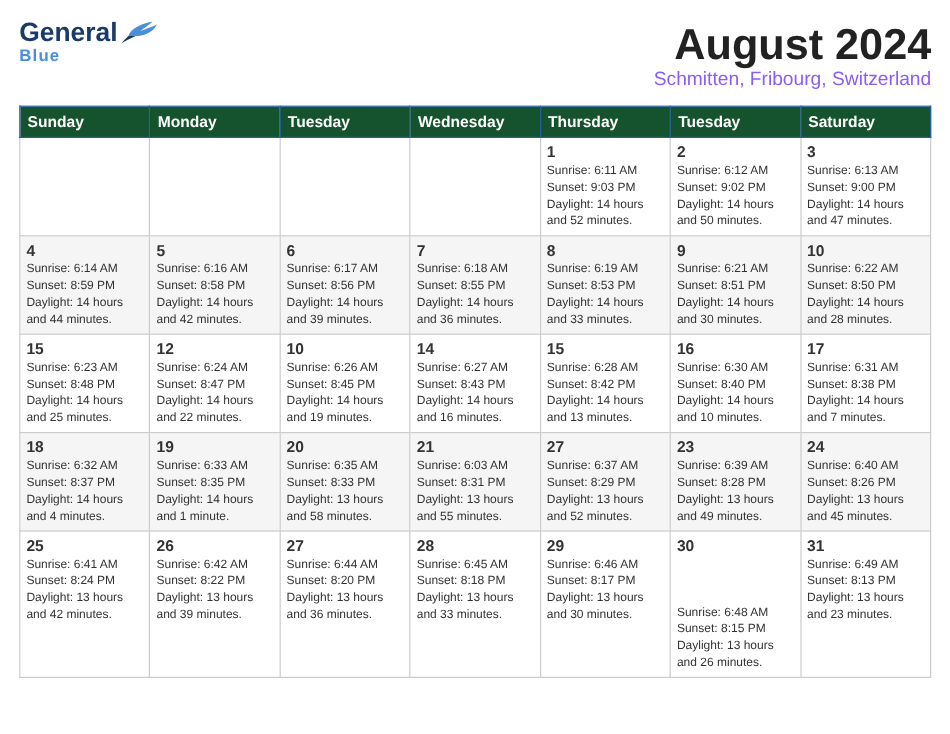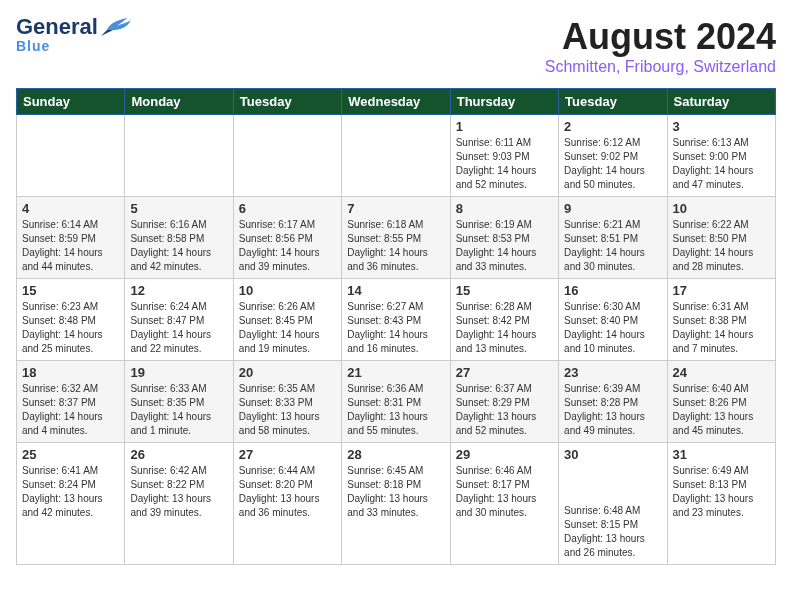--- a/index.html
+++ b/index.html
@@ -268,21 +268,21 @@
         </td>
         <td>
           <span class="day-num">20</span>
           <div class="day-info" style="white-space: pre-line;">Sunrise: 6:35 AM
 Sunset: 8:33 PM
 Daylight: 13 hours
 and 58 minutes.</div>
         </td>
         <td>
           <span class="day-num">21</span>
-          <div class="day-info" style="white-space: pre-line;">Sunrise: 6:36 AM
+          <div class="day-info" style="white-space: pre-line;">Sunrise: 6:03 AM
 Sunset: 8:31 PM
 Daylight: 13 hours
 and 55 minutes.</div>
         </td>
         <td>
           <span class="day-num">27</span>
           <div class="day-info" style="white-space: pre-line;">Sunrise: 6:37 AM
 Sunset: 8:29 PM
 Daylight: 13 hours
 and 52 minutes.</div>

